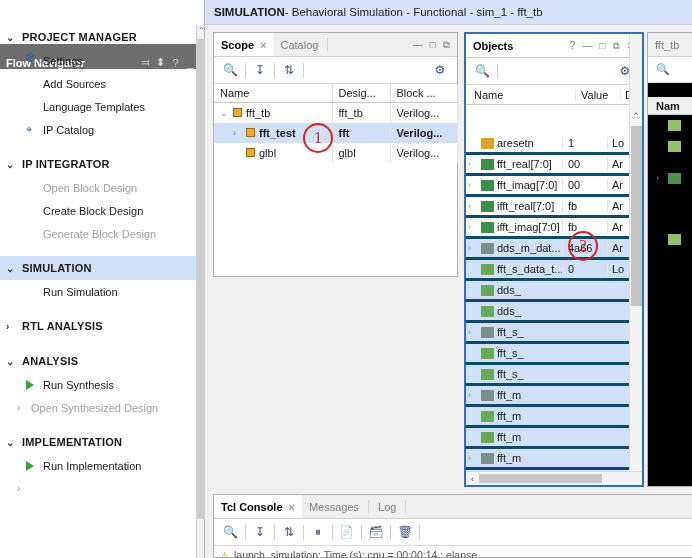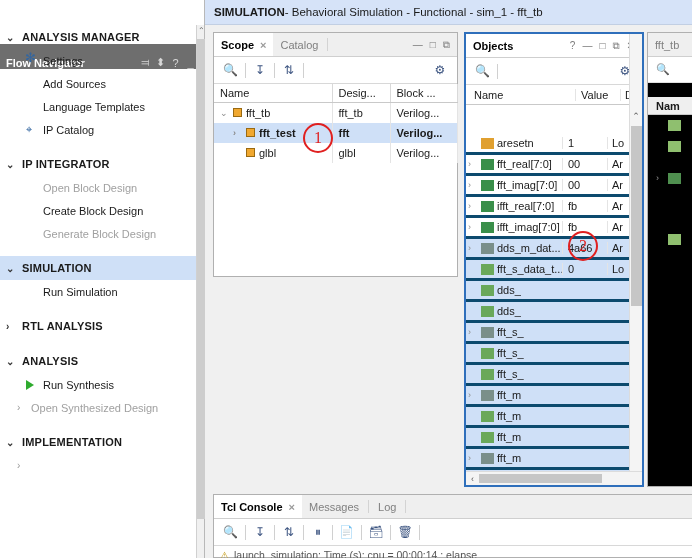--- a/index.html
+++ b/index.html
@@ -159,21 +159,21 @@
       <span class="fn-btn">⫤</span>
       <span class="fn-btn">⬍</span>
       <span class="fn-btn">?</span>
       <span class="fn-btn">_</span>
     </div>
 
     <div id="fn-body">
 
       <div class="fn-group">
         <span class="chev">⌄</span>
-        <span>ANALYSIS MANAGER</span>
+        <span>PROJECT MANAGER</span>
       </div>
       <div class="fn-item">
         <span class="ico">
             <span class="gear-blue"></span>
           </span>
         <span>Settings</span>
       </div>
       <div class="fn-item">
         <span class="ico"></span>
         <span>Add Sources</span>
@@ -241,20 +241,26 @@
       <div class="fn-item disabled indent-chev">
         <span class="chevsm">›</span>
         <span>Open Synthesized Design</span>
       </div>
 
       <div class="fn-gap"></div>
 
       <div class="fn-group">
         <span class="chev">⌄</span>
         <span>IMPLEMENTATION</span>
+      </div>
+      <div class="fn-item">
+        <span class="ico">
+            <span class="play-green"></span>
+          </span>
+        <span>Run Implementation</span>
       </div>
       <div class="fn-item disabled indent-chev">
         <span class="chevsm">›</span>
       </div>
     </div>
 
     <div class="fn-scroll">
       <div class="uparrow">⌃</div>
       <div class="thumb"></div>
     </div>

